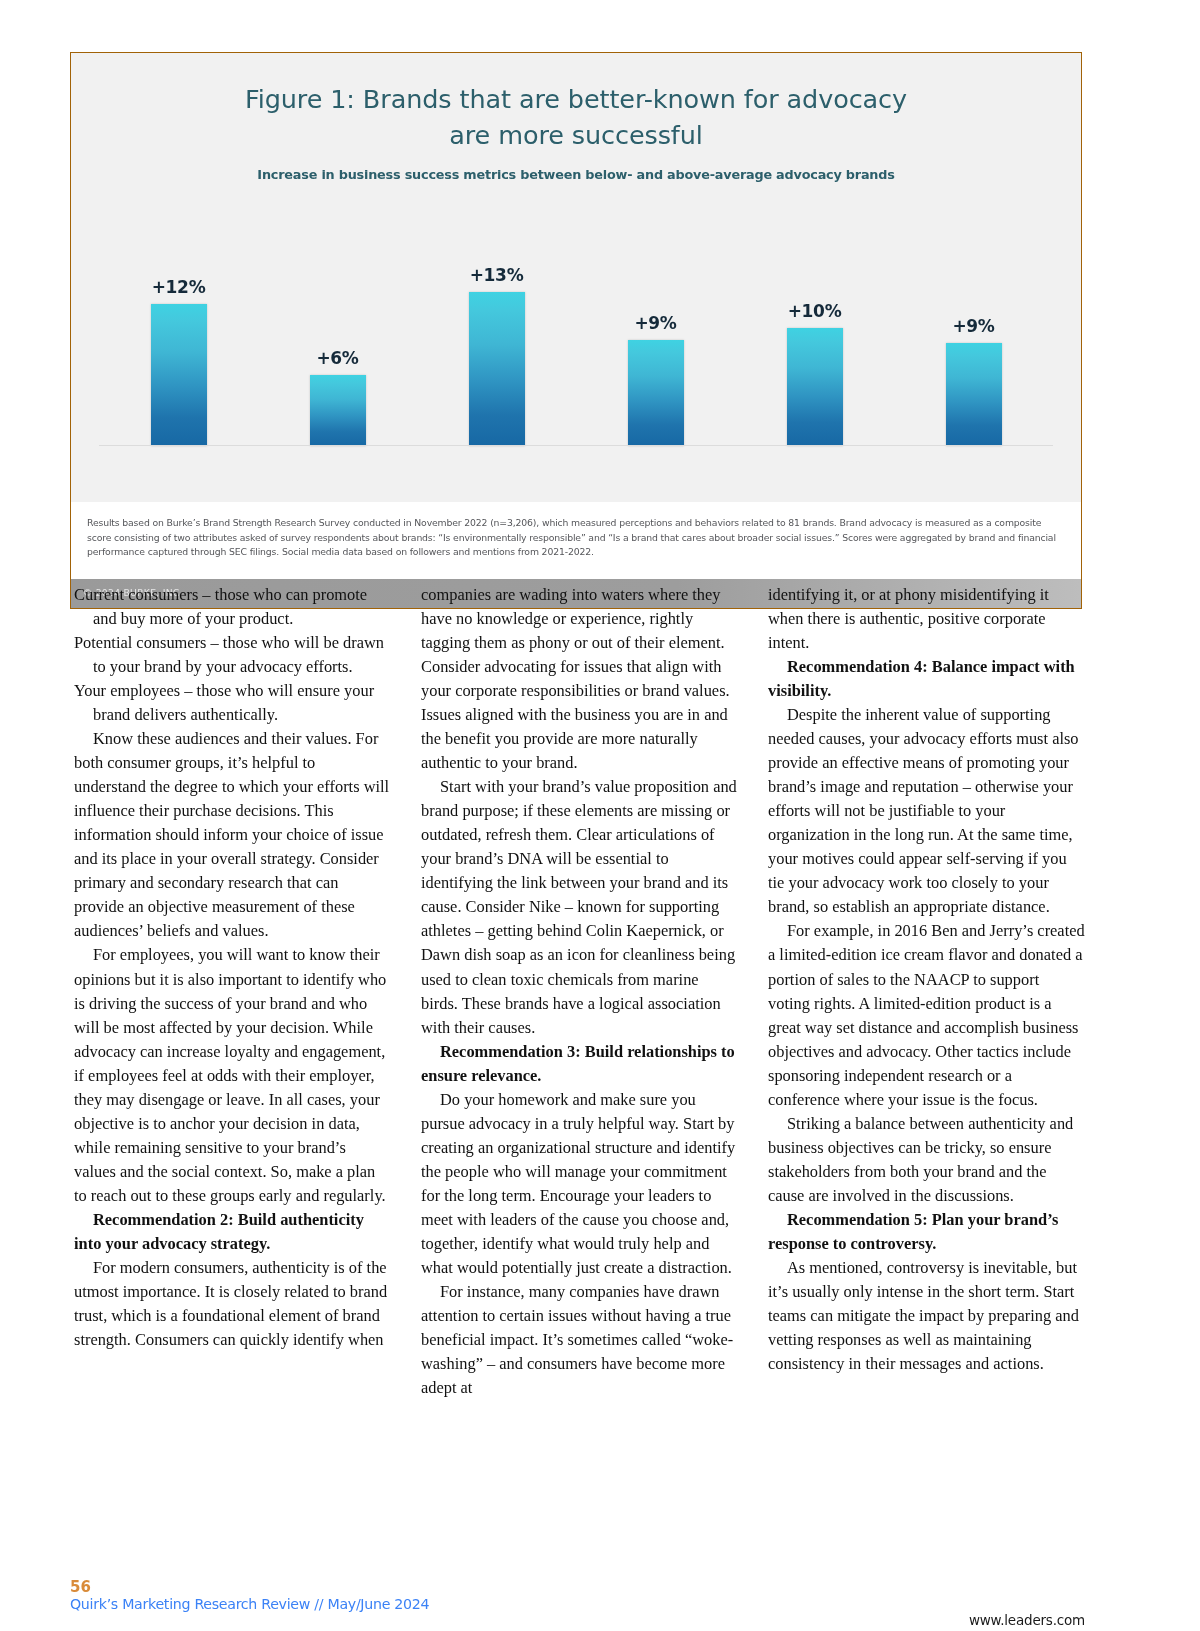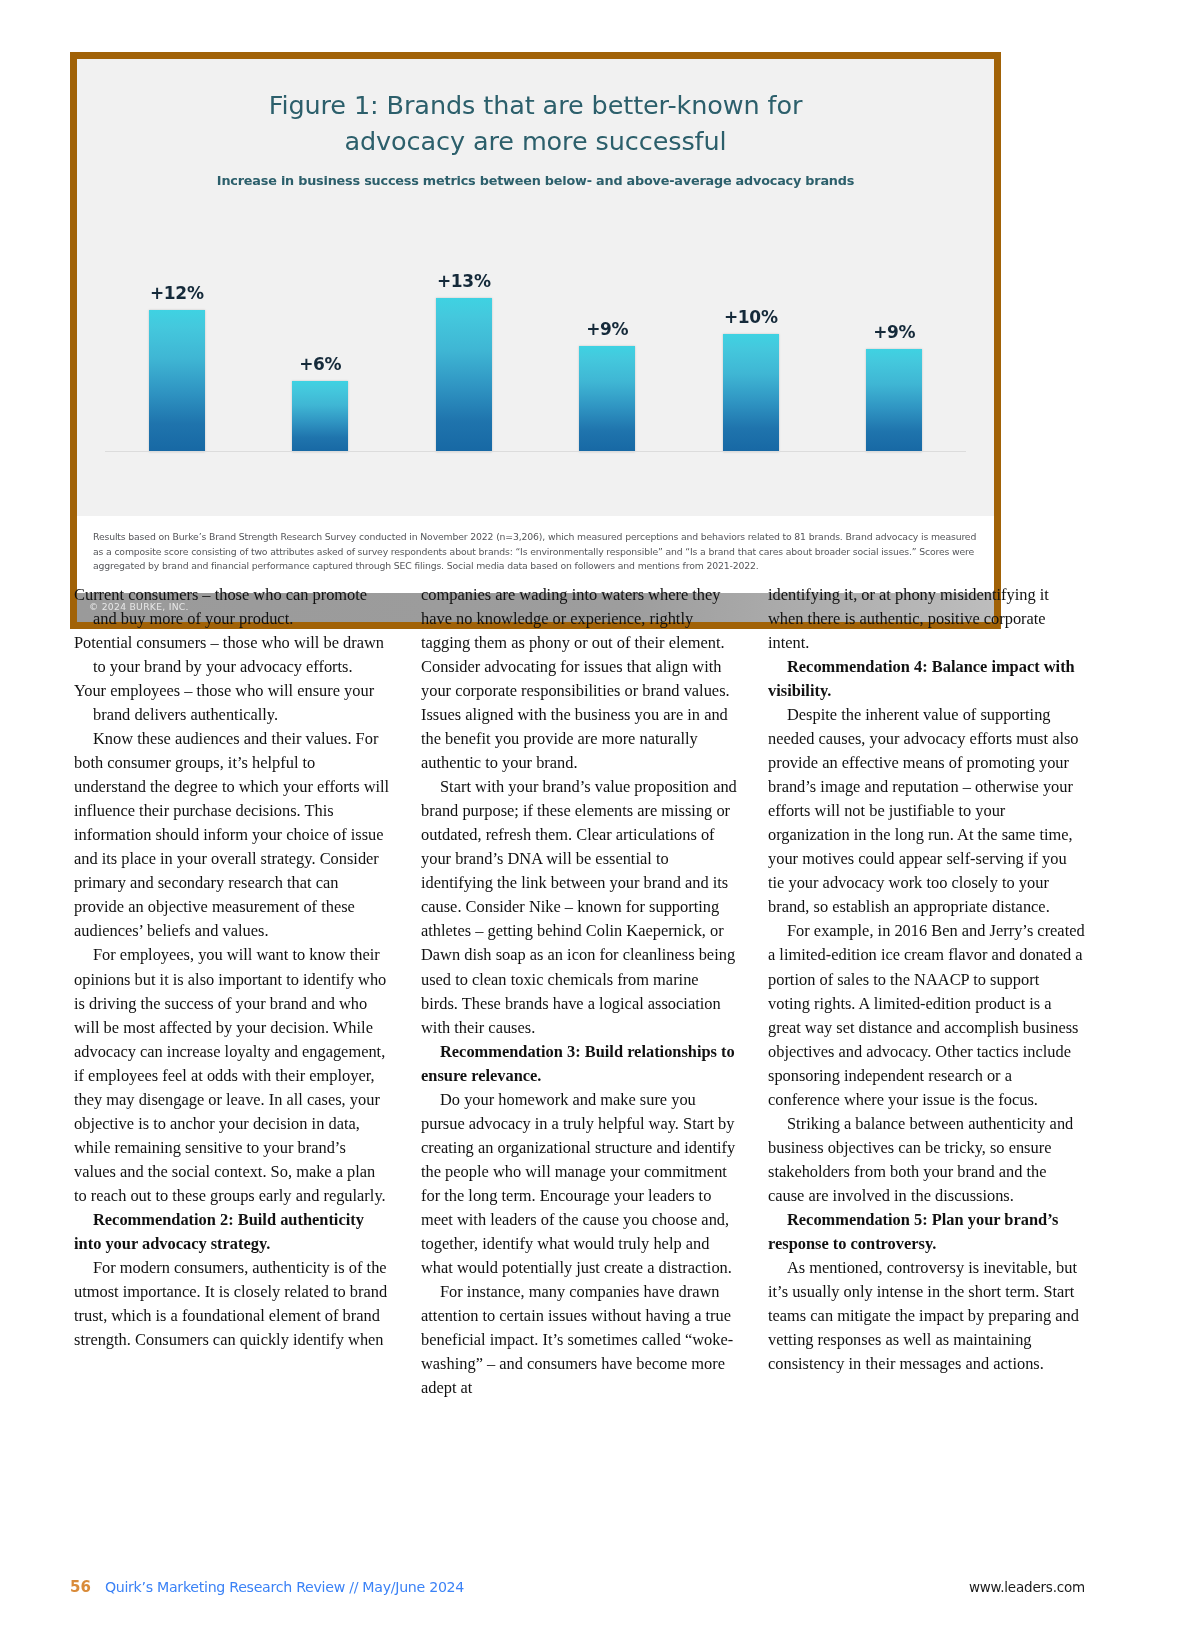--- a/index.html
+++ b/index.html
@@ -20,22 +20,22 @@
     width: 1200px;
     height: 1631px;
     box-sizing: border-box;
   }
 
   
   .figure-wrap {
     position: absolute;
     left: 70px;
     top: 52px;
-    width: 931px;
-    border: 7px solid #a16207;
+    width: 1012px;
+    border: 1px solid #a16207;
     background: #c4b5fd;
     box-sizing: border-box;
   }
   .figure-chartarea {
     background: #f1f1f1;
     padding: 28px 0 0 0;
   }
   .fig-title {
     text-align: center;
     font-family: "DejaVu Sans", "Liberation Sans", sans-serif;
@@ -52,21 +52,21 @@
     font-size: 12.8px;
     color: #2c5f6b;
     font-weight: 600;
     margin-top: 14px;
     letter-spacing: -0.2px;
   }
 
   .plot {
     position: relative;
     height: 230px;
-    margin: 34px 28px 12px 28px;
+    margin: 34px 28px 4px 28px;
     display: flex;
     align-items: flex-start;
     justify-content: space-between;
   }
   .plot::after {
     content: "";
     position: absolute;
     left: 0;
     right: 0;
     bottom: 0;
@@ -171,22 +171,23 @@
     margin: 0;
   }
 
   
   .footer {
     position: absolute;
     left: 70px;
     top: 1578px;
     width: 1015px;
     display: flex;
-    align-items: center;
-    font-family: "DejaVu Sans", "Liberation Sans", sans-serif;
+    align-items: flex-start;
+    font-family: "DejaVu Sans", "Liberation Sans", sans-serif;
+    flex-direction: column;
   }
   .folio {
     color: #d98b3a;
     font-weight: 700;
     font-size: 15px;
     margin-right: 14px;
   }
   .footer-title {
     font-size: 14.2px;
     color: #3b82f6;

